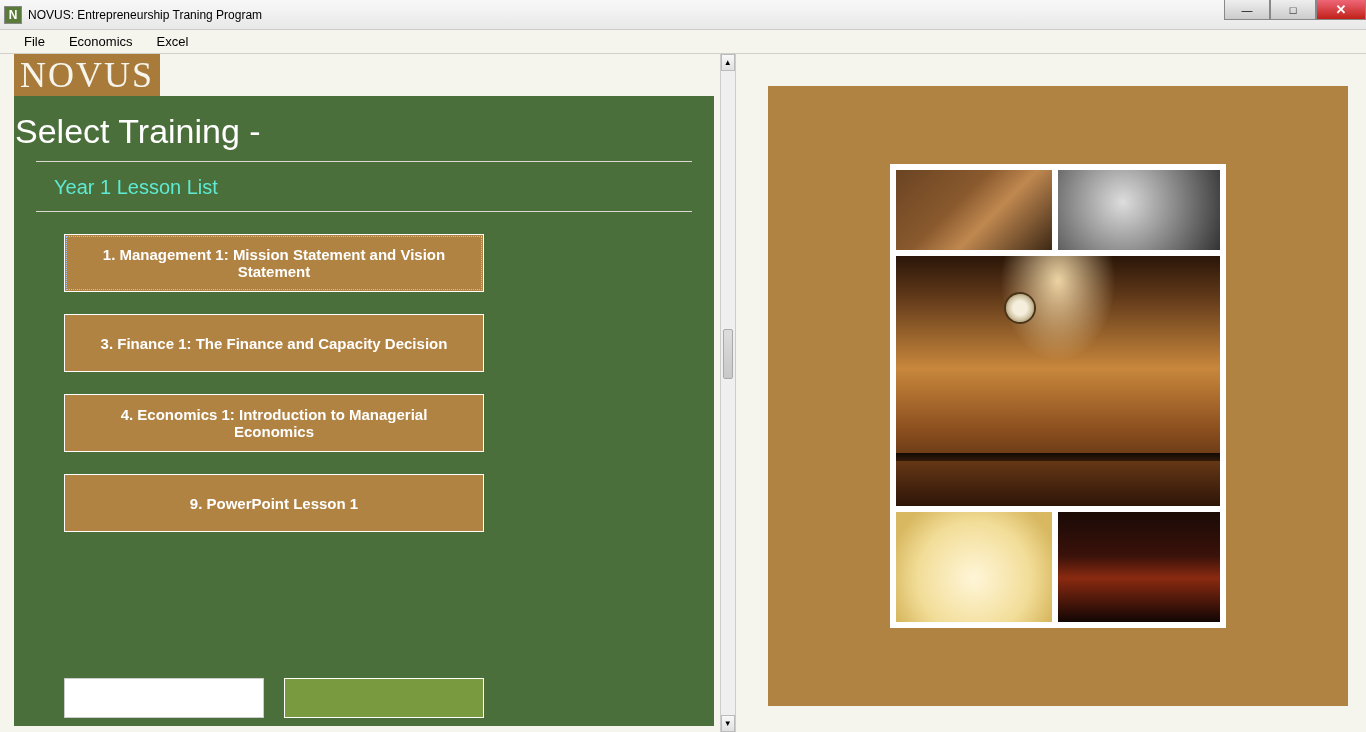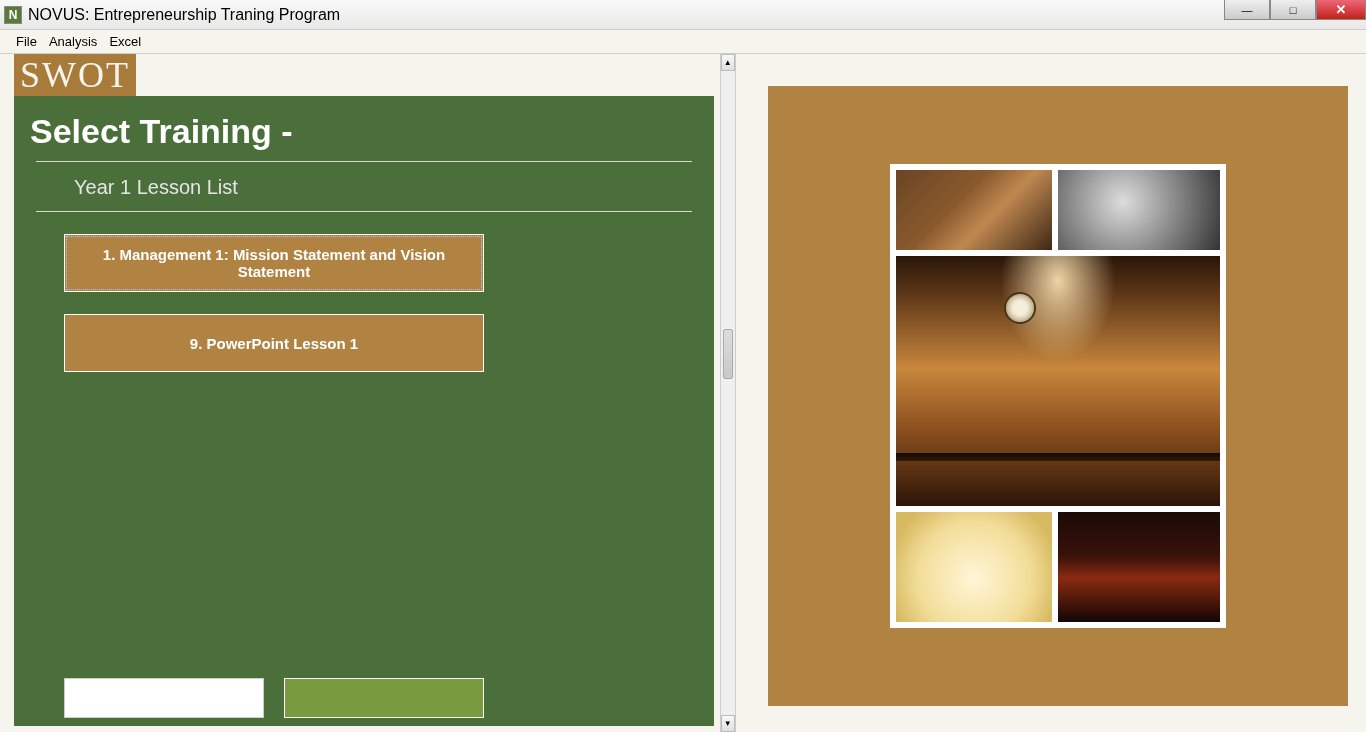--- a/index.html
+++ b/index.html
@@ -28,21 +28,21 @@
   border: 1px solid #888;
   margin-right: 6px;
   display: flex;
   align-items: center;
   justify-content: center;
   color: #fff;
   font-weight: bold;
   font-size: 12px;
 }
 .titlebar-text {
-  font-size: 16px;
+  font-size: 12px;
   color: #000;
 }
 .win-controls {
   position: absolute;
   right: 0;
   top: 0;
   display: flex;
 }
 .win-btn {
   width: 46px;
@@ -67,21 +67,22 @@
   font-size: 13px;
 }
 
 
 .menubar {
   height: 24px;
   background: #f5f5ed;
   border-bottom: 1px solid #d0d0c8;
   display: flex;
   align-items: center;
-  padding-left: 10px;
+  padding-left: 18px;
+  gap: 12px;
 }
 .menuitem {
   font-size: 13px;
   color: #000;
   padding: 2px 6px;
   cursor: pointer;
 }
 
 
 .content {
@@ -116,28 +117,28 @@
   margin-left: 14px;
   margin-right: 6px;
   padding-bottom: 40px;
   height: 630px;
   position: relative;
 }
 
 .select-heading {
   color: #fff;
   font-size: 34px;
-  font-weight: 700;
-  padding: 16px 0 8px 16px;
+  font-weight: 400;
+  padding: 16px 0 8px 1px;
 }
 
 .sub-heading {
-  color: #e5e5e5;
+  color: #5eead4;
   font-size: 20px;
-  padding: 6px 0 10px 60px;
+  padding: 6px 0 10px 40px;
   font-weight: 400;
 }
 
 .divider {
   border: none;
   border-top: 1px solid #d9d9d0;
   margin: 2px 22px 8px 22px;
 }
 
 .lesson-list {
@@ -308,38 +309,40 @@
         <span>□</span>
       </div>
     <div class="win-btn win-close">
         <span class="x-inner">✕</span>
       </div>
   </div>
 </div>
 
 <div class="menubar">
   <div class="menuitem">File</div>
-  <div class="menuitem">Analysis</div>
+  <div class="menuitem">Economics</div>
   <div class="menuitem">Excel</div>
 </div>
 
 <div class="content">
 
   <div class="left-pane">
     <div class="logo-strip">
-      <span class="logo-text">SWOT</span>
+      <span class="logo-text">NOVUS</span>
     </div>
     <div class="green-panel">
       <div class="select-heading">Select Training -</div>
       <hr class="divider">
       <div class="sub-heading">Year 1 Lesson List</div>
       <hr class="divider">
 
       <div class="lesson-list">
         <div class="lesson-btn selected">1. Management 1: Mission Statement and Vision Statement</div>
+        <div class="lesson-btn">3. Finance 1: The Finance and Capacity Decision</div>
+        <div class="lesson-btn">4. Economics 1: Introduction to Managerial Economics</div>
         <div class="lesson-btn">9. PowerPoint Lesson 1</div>
       </div>
 
       <div class="bottom-btn-row">
         <div class="bottom-btn-white"></div>
         <div class="bottom-btn-green"></div>
       </div>
     </div>
   </div>
 

